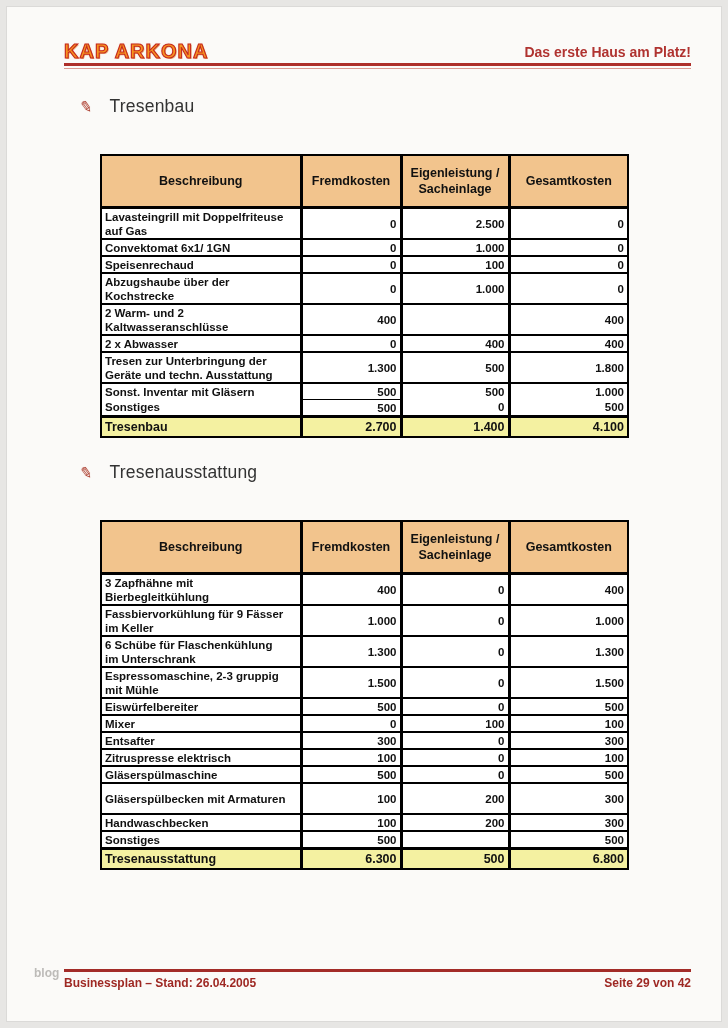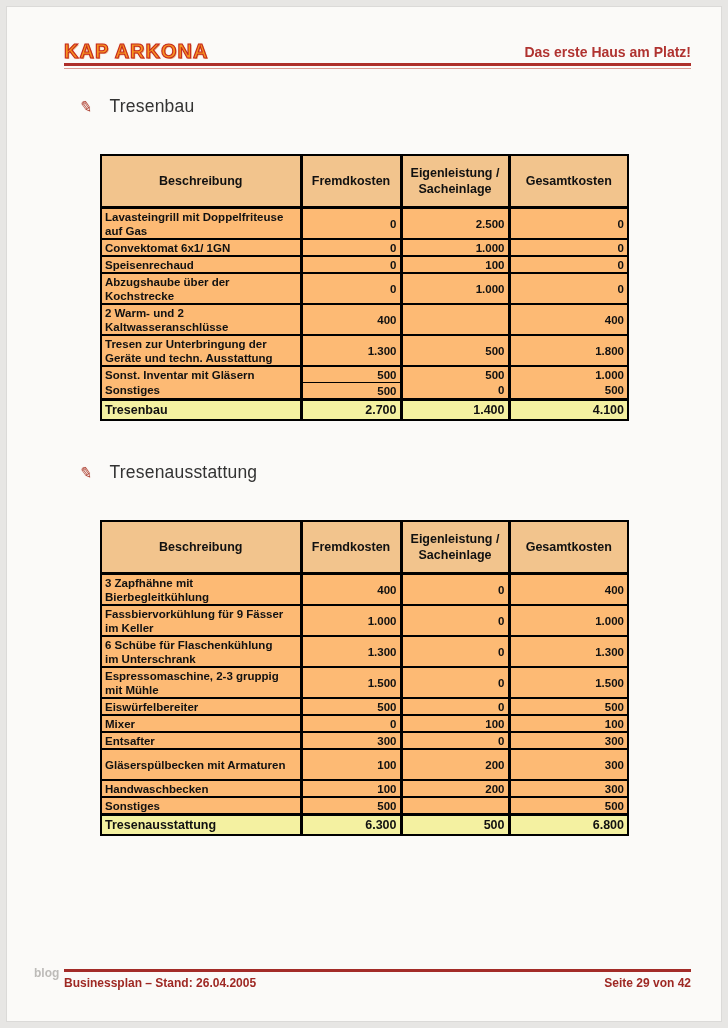--- a/index.html
+++ b/index.html
@@ -36,21 +36,21 @@
   .section-heading{display:flex;align-items:center;gap:17px;height:24px;}
   .pen-icon{
     font-size:15px;color:#b0493c;line-height:1;transform:rotate(8deg);
     text-shadow:0 0 1px #e3b5ac;
   }
   .section-title{font-size:17.5px;color:#333;letter-spacing:0.2px;}
   
   .cost-table{
     position:absolute;left:20px;top:60px;
     border-collapse:collapse;table-layout:fixed;width:527px;
-    background:#fdba74;
+    background:#ffffff;
   }
   .cost-table col.c-desc{width:200px;}
   .cost-table col.c-fremd{width:100px;}
   .cost-table col.c-eigen{width:108px;}
   .cost-table col.c-gesamt{width:119px;}
   .cost-table th,.cost-table td{
     border:2px solid #000;
   }
   .cost-table th+th, .cost-table td+td{border-left-width:3px;}
   .cost-table th{
@@ -149,20 +149,26 @@
 Kochstrecke</td>
             <td class="num c1">0</td>
             <td class="num c2">1.000</td>
             <td class="num c3">0</td>
           </tr>
           <tr class="h2">
             <td class="desc">2 Warm- und 2
 Kaltwasseranschlüsse</td>
             <td class="num c1">400</td>
             <td class="num c2"></td>
+            <td class="num c3">400</td>
+          </tr>
+          <tr class="single">
+            <td class="desc">2 x Abwasser</td>
+            <td class="num c1">0</td>
+            <td class="num c2">400</td>
             <td class="num c3">400</td>
           </tr>
           <tr class="h2">
             <td class="desc">Tresen zur Unterbringung der
 Geräte und techn. Ausstattung</td>
             <td class="num c1">1.300</td>
             <td class="num c2">500</td>
             <td class="num c3">1.800</td>
           </tr>
           <tr class="single merge-top">
@@ -247,20 +253,32 @@
             <td class="num c1">0</td>
             <td class="num c2">100</td>
             <td class="num c3">100</td>
           </tr>
           <tr class="single">
             <td class="desc">Entsafter</td>
             <td class="num c1">300</td>
             <td class="num c2">0</td>
             <td class="num c3">300</td>
           </tr>
+          <tr class="single">
+            <td class="desc">Zitruspresse elektrisch</td>
+            <td class="num c1">100</td>
+            <td class="num c2">0</td>
+            <td class="num c3">100</td>
+          </tr>
+          <tr class="single">
+            <td class="desc">Gläserspülmaschine</td>
+            <td class="num c1">500</td>
+            <td class="num c2">0</td>
+            <td class="num c3">500</td>
+          </tr>
           <tr class="single tall">
             <td class="desc">Gläserspülbecken mit Armaturen</td>
             <td class="num c1">100</td>
             <td class="num c2">200</td>
             <td class="num c3">300</td>
           </tr>
           <tr class="single">
             <td class="desc">Handwaschbecken</td>
             <td class="num c1">100</td>
             <td class="num c2">200</td>

